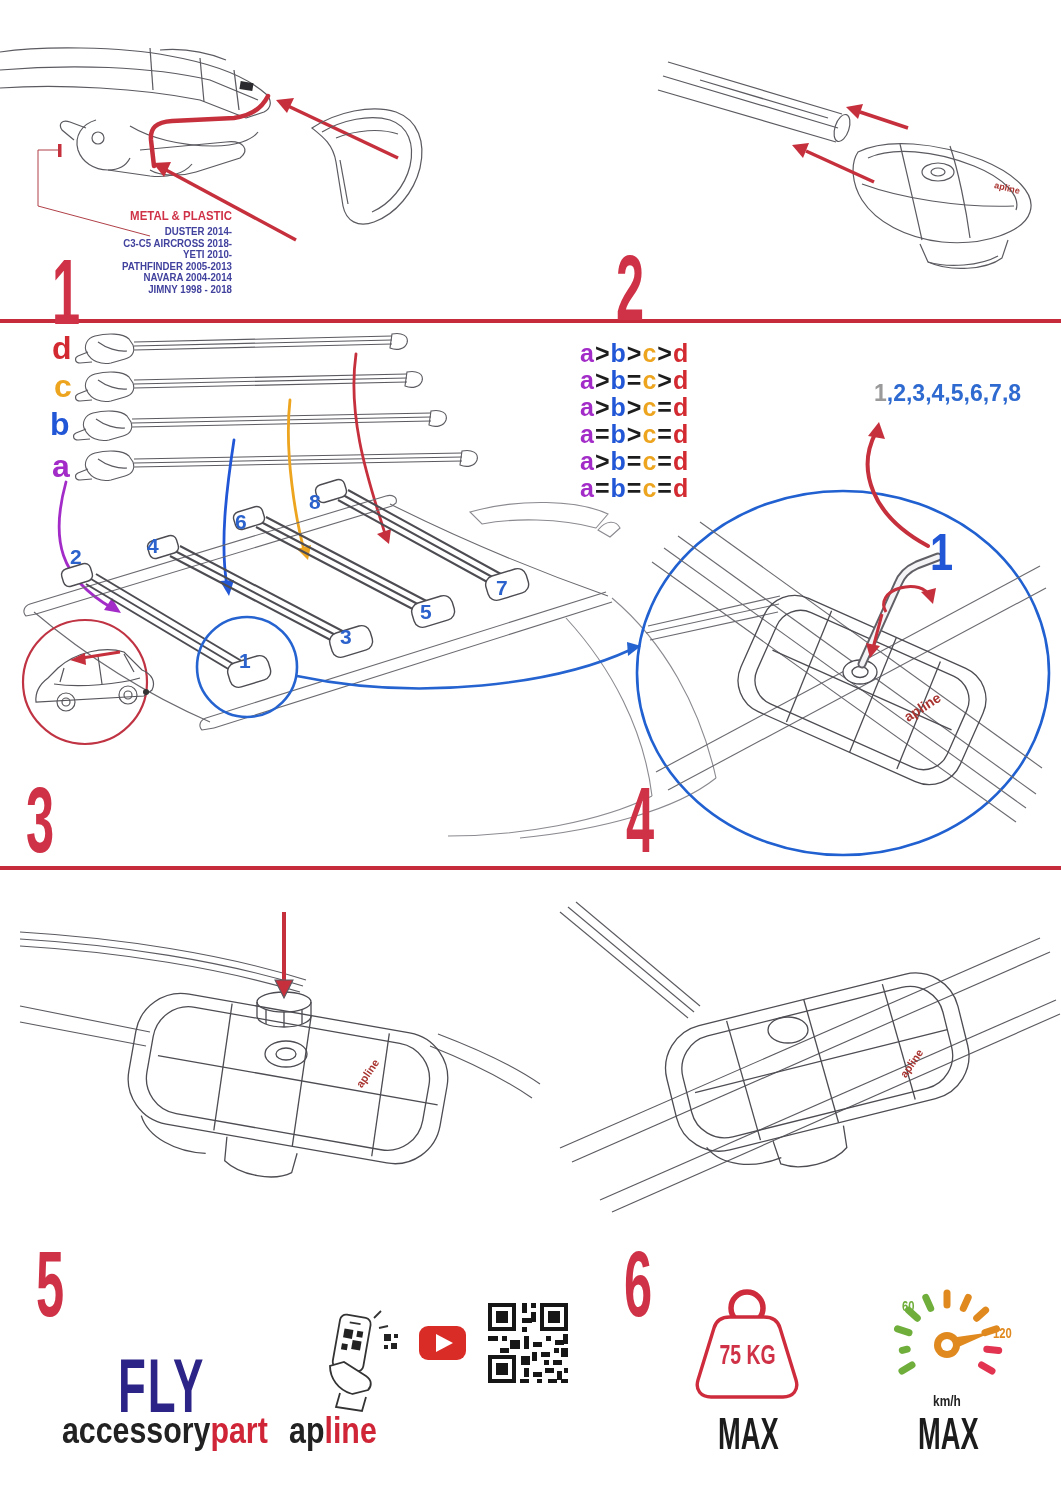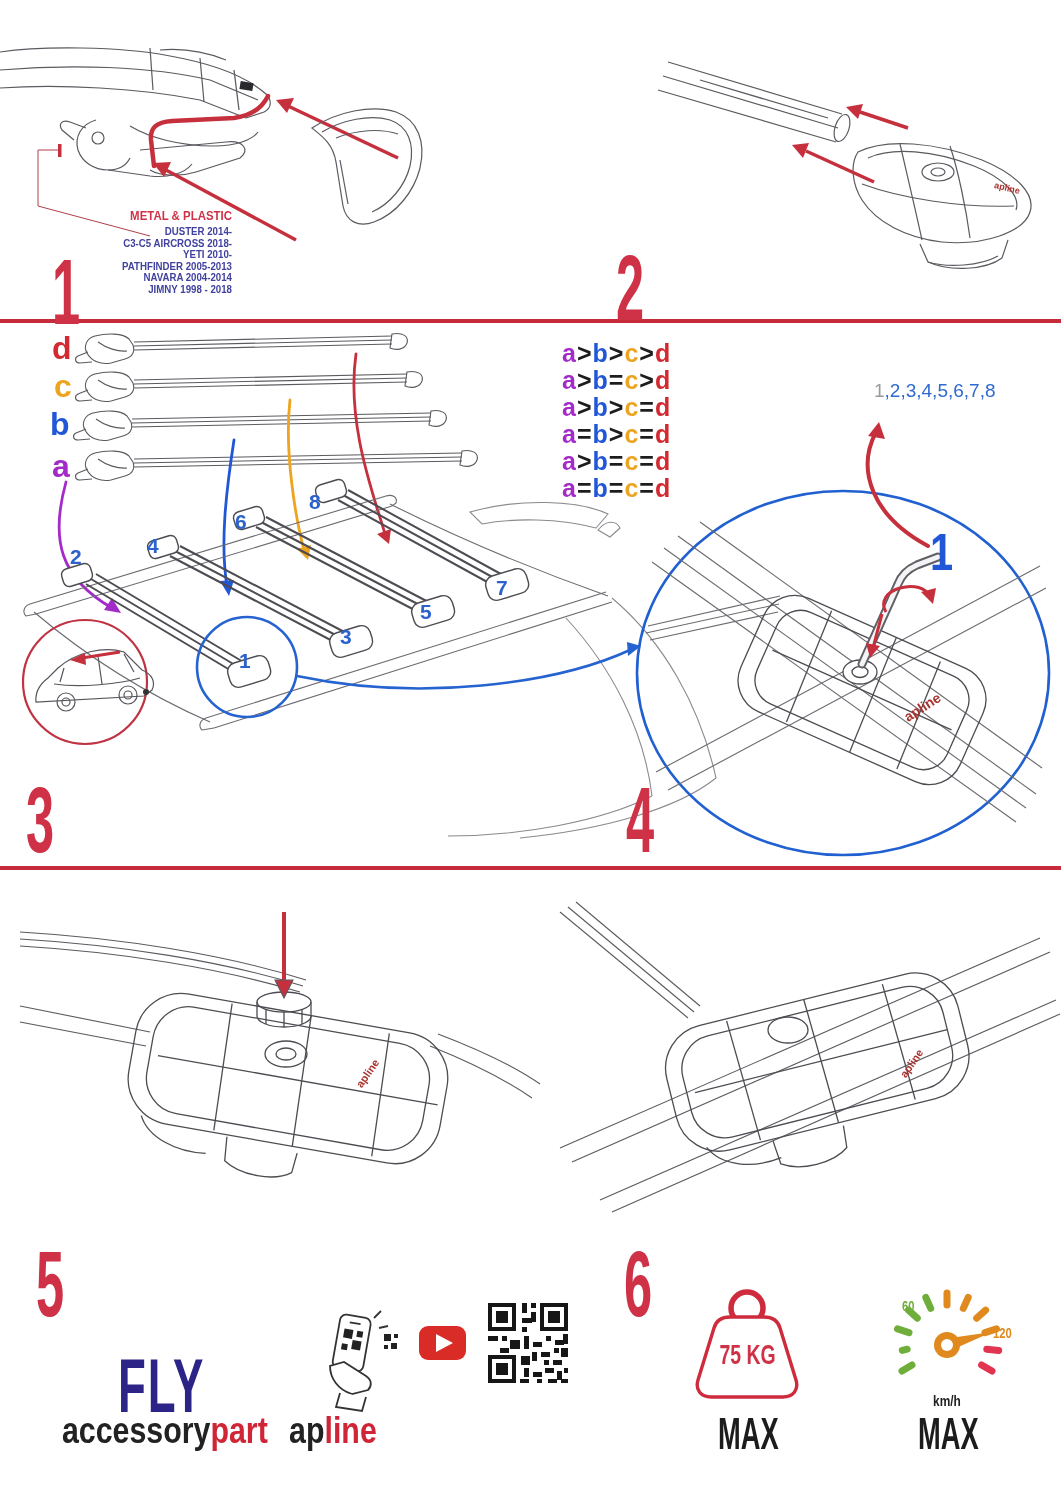--- a/index.html
+++ b/index.html
@@ -9,21 +9,21 @@
   .divider{position:absolute;left:0;width:1061px;height:4px;background:#c52b3b;}
   .bignum{font-weight:700;font-size:92px;line-height:1;color:#cf3247;
           transform:scaleX(.55);transform-origin:left top;letter-spacing:-3px;}
   .metal{display:block;font-weight:700;font-size:13px;color:#cf3247;margin-bottom:3px;}
   .modelblock{width:170px;text-align:right;transform:scaleX(.88);transform-origin:right top;}
   .modelline{font-weight:700;font-size:11px;line-height:11.5px;color:#41419e;}
   .letter{font-weight:700;font-size:32px;line-height:1;}
   .c-a{color:#a32cc8}.c-b{color:#2156d6}.c-c{color:#eda41e}.c-d{color:#d22a30}.c-op{color:#1d1d1d}
   .formula{font-weight:700;font-size:25px;line-height:27px;letter-spacing:1px;white-space:nowrap;}
   .roofnum{font-weight:700;font-size:21px;line-height:1;color:#2b62cc;}
-  .seq{font-weight:400;font-size:19px;white-space:nowrap;}
+  .seq{font-weight:700;font-size:23px;white-space:nowrap;}
   .seq-first{color:#9a9a9a}.seq-rest{color:#2e6ad0}
   .callout1{font-weight:700;font-size:52px;line-height:1;color:#2156d6;
             transform:scaleX(.8);transform-origin:left top;}
   .fly{font-weight:600;font-size:76px;line-height:1;color:#2c2487;letter-spacing:3px;
        transform:scaleX(.6);transform-origin:left top;}
   .brandline{font-weight:700;font-size:37px;line-height:1;color:#222;white-space:nowrap;
              transform:scaleX(.82);transform-origin:left top;}
   .brandline .red{color:#d02537}
   .brand-gap{display:inline-block;width:26px;}
   .apline-mini{font-weight:700;font-size:11px;line-height:1;color:#a8332f;display:inline-block;}
@@ -409,21 +409,21 @@
     <div class="modelline">PATHFINDER 2005-2013</div>
     <div class="modelline">NAVARA 2004-2014</div>
     <div class="modelline">JIMNY 1998 - 2018</div>
   </div>
 
   <div class="abs letter c-d" style="left:52px;top:332px">d</div>
   <div class="abs letter c-c" style="left:54px;top:370px">c</div>
   <div class="abs letter c-b" style="left:50px;top:408px">b</div>
   <div class="abs letter c-a" style="left:52px;top:450px">a</div>
 
-  <div class="abs" style="left:562px;top:340px">
+  <div class="abs" style="left:580px;top:340px">
     <div class="formula"><span class="c-a">a</span><span class="c-op">&gt;</span><span class="c-b">b</span><span class="c-op">&gt;</span><span class="c-c">c</span><span class="c-op">&gt;</span><span class="c-d">d</span></div>
     <div class="formula"><span class="c-a">a</span><span class="c-op">&gt;</span><span class="c-b">b</span><span class="c-op">=</span><span class="c-c">c</span><span class="c-op">&gt;</span><span class="c-d">d</span></div>
     <div class="formula"><span class="c-a">a</span><span class="c-op">&gt;</span><span class="c-b">b</span><span class="c-op">&gt;</span><span class="c-c">c</span><span class="c-op">=</span><span class="c-d">d</span></div>
     <div class="formula"><span class="c-a">a</span><span class="c-op">=</span><span class="c-b">b</span><span class="c-op">&gt;</span><span class="c-c">c</span><span class="c-op">=</span><span class="c-d">d</span></div>
     <div class="formula"><span class="c-a">a</span><span class="c-op">&gt;</span><span class="c-b">b</span><span class="c-op">=</span><span class="c-c">c</span><span class="c-op">=</span><span class="c-d">d</span></div>
     <div class="formula"><span class="c-a">a</span><span class="c-op">=</span><span class="c-b">b</span><span class="c-op">=</span><span class="c-c">c</span><span class="c-op">=</span><span class="c-d">d</span></div>
   </div>
 
   <div class="abs seq" style="left:874px;top:380px">
     <span class="seq-first">1</span><span class="seq-rest">,2,3,4,5,6,7,8</span>

